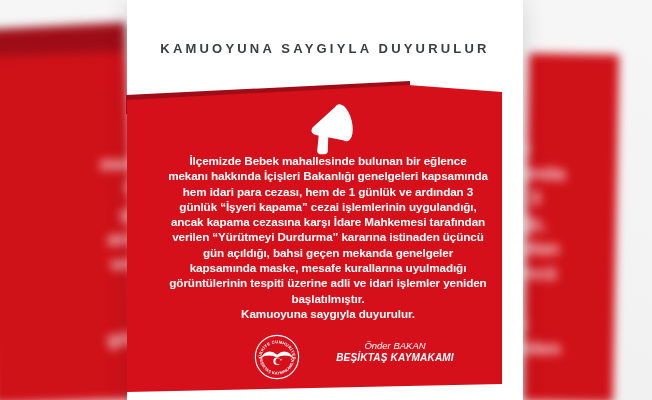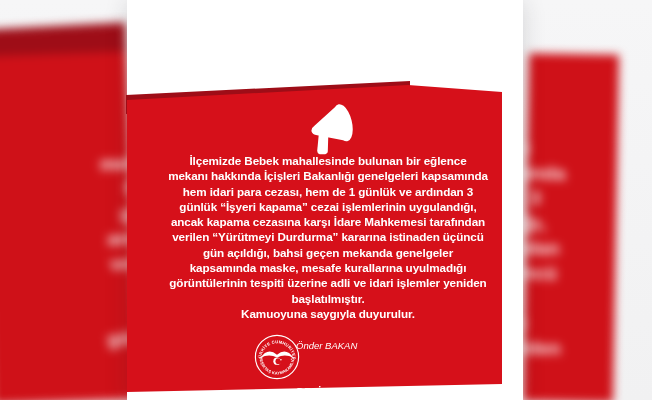--- a/index.html
+++ b/index.html
@@ -35,23 +35,23 @@
   .red-strip{background:#9e0d17;clip-path:polygon(126px 95px,410px 81px,410px 94px,126px 114px);}
   .red-card{background:#d6101a;clip-path:polygon(127px 100px,408px 85px,502px 92px,502px 384px,127px 392px);}
   
   .megaphone{position:absolute;left:298px;top:102px;width:64px;height:54px;}
   .body-text{
     position:absolute;left:118px;top:153px;width:420px;text-align:center;color:#ffffff;
     font-size:11.7px;line-height:15.3px;font-weight:600;letter-spacing:-.1px;white-space:pre-line;
   }
   .signature{position:absolute;left:252px;top:332px;width:220px;height:52px;}
   .seal{position:absolute;left:2px;top:2px;width:46px;height:46px;}
-  .sig-text{position:absolute;left:44px;top:8px;width:150px;color:#ffffff;font-style:italic;}
+  .sig-text{position:absolute;left:68px;top:8px;width:150px;text-align:center;color:#ffffff;font-style:italic;}
   .sig-name{font-size:9.5px;font-weight:500;line-height:12px;}
-  .sig-title{font-size:10px;font-weight:700;line-height:12px;letter-spacing:.2px;margin-top:35px;}
+  .sig-title{font-size:10px;font-weight:700;line-height:12px;letter-spacing:.2px;}
 </style>
 </head>
 <body>
 
 <div class="stage">
 
   <div class="bg-panel bg-left">
     <div class="bg-darkbar"></div>
     <div class="bg-red"></div>
     <div class="bg-text">İlçemizde Bebek mahallesinde bulunan bir eğlence
@@ -75,20 +75,21 @@
 ancak kapama cezasına karşı İdare Mahkemesi tarafından
 verilen “Yürütmeyi Durdurma” kararına istinaden üçüncü
 gün açıldığı, bahsi geçen mekanda genelgeler
 kapsamında maske, mesafe kurallarına uyulmadığı
 görüntülerinin tespiti üzerine adli ve idari işlemler yeniden
 başlatılmıştır.
 Kamuoyuna saygıyla duyurulur.</div>
   </div>
 
   <div class="white-card"></div>
+  <div class="header-title">KAMUOYUNA SAYGIYLA DUYURULUR</div>
 
   <div class="shape red-strip"></div>
   <div class="shape red-card"></div>
 
   <svg class="megaphone" viewBox="0 0 64 54">
     <g transform="rotate(-14 32 27)" fill="#ffffff">
       <path d="M18,20 L42,7 A9,19 0 1 1 42,41 L18,30 Q13.5,28 13.5,25 Q13.5,21.8 18,20 Z"></path>
       <path d="M20,29 L29,32 L24.5,48 Q23.5,51 19.5,50 L16,49 Q13.5,48 14.5,44.5 Z"></path>
     </g>
   </svg>

